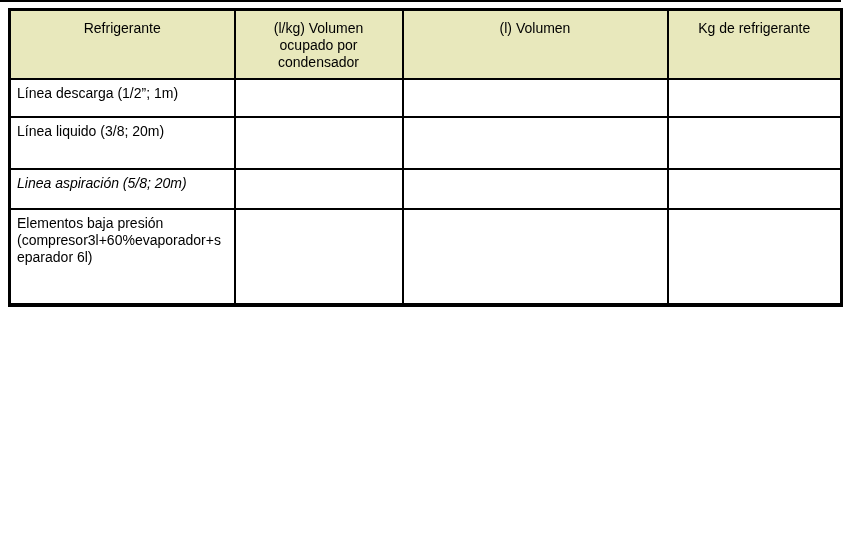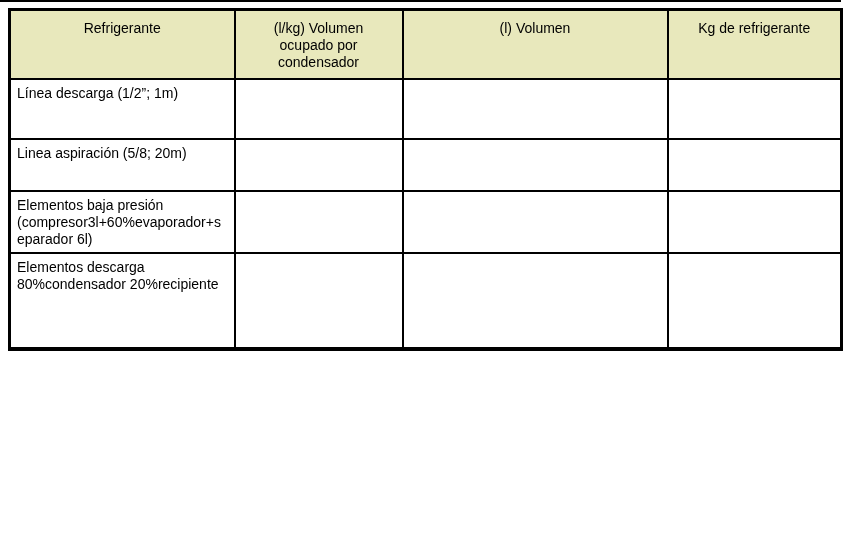--- a/index.html
+++ b/index.html
@@ -54,23 +54,23 @@
   thead tr { height: 69px; }
   tbody th.row-label {
     background: #ffffff;
     text-align: left;
     padding: 5px 1px 4px 6px;
   }
   tbody td.value-cell {
     background: #ffffff;
     padding: 5px 4px;
   }
-  tbody tr:nth-child(1) { height: 60px; }
+  tbody tr:nth-child(1) { height: 38px; }
   tbody tr:nth-child(2) { height: 52px; }
-  tbody tr:nth-child(3) { height: 52px; }
+  tbody tr:nth-child(3) { height: 40px; font-style: italic; }
   tbody tr:nth-child(4) { height: 96px; margin-top: 36px; }
   tbody tr:nth-child(5) { height: 98px; }
   tbody tr:nth-child(6) { height: 99px; }
 </style>
 </head>
 <body>
 
 <div class="top-rule"></div>
 
 <div class="sheet">
@@ -92,35 +92,34 @@
       </tr>
     </thead>
     <tbody>
       <tr>
         <th class="row-label">Línea descarga (1/2”; 1m)</th>
         <td class="value-cell"></td>
         <td class="value-cell"></td>
         <td class="value-cell"></td>
       </tr>
       <tr>
+        <th class="row-label">Línea liquido (3/8; 20m)</th>
+        <td class="value-cell"></td>
+        <td class="value-cell"></td>
+        <td class="value-cell"></td>
+      </tr>
+      <tr>
         <th class="row-label">Linea aspiración (5/8; 20m)</th>
         <td class="value-cell"></td>
         <td class="value-cell"></td>
         <td class="value-cell"></td>
       </tr>
       <tr>
         <th class="row-label">Elementos baja presión
 (compresor3l+60%evaporador+s
 eparador 6l)</th>
         <td class="value-cell"></td>
         <td class="value-cell"></td>
         <td class="value-cell"></td>
       </tr>
-      <tr>
-        <th class="row-label">Elementos descarga
-80%condensador 20%recipiente</th>
-        <td class="value-cell"></td>
-        <td class="value-cell"></td>
-        <td class="value-cell"></td>
-      </tr>
     </tbody>
   </table>
 </div>
 
 </body></html>

